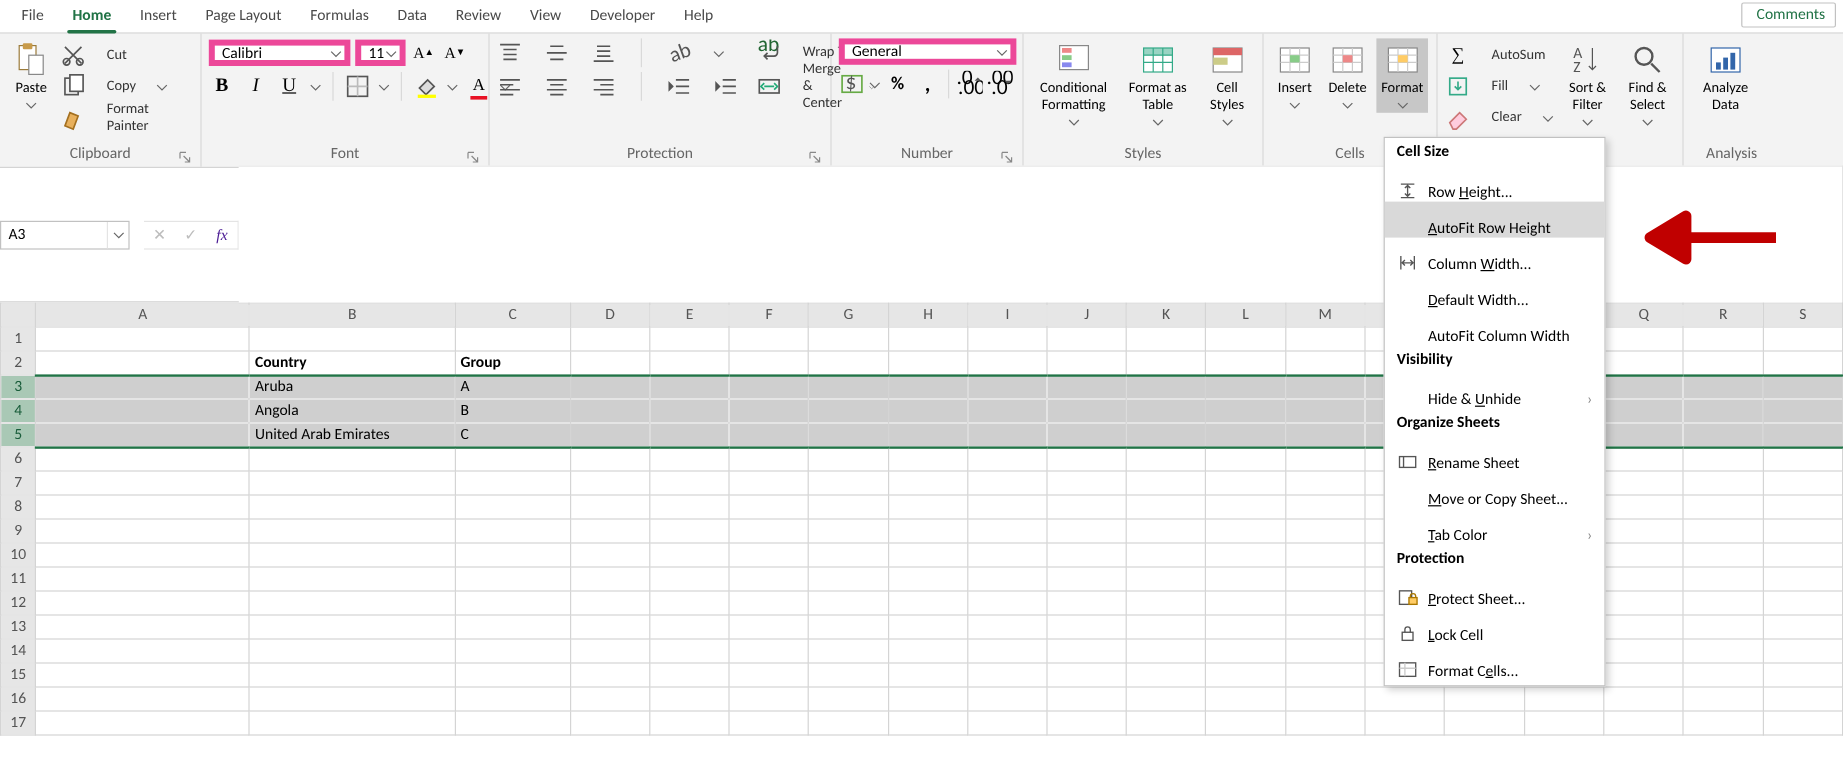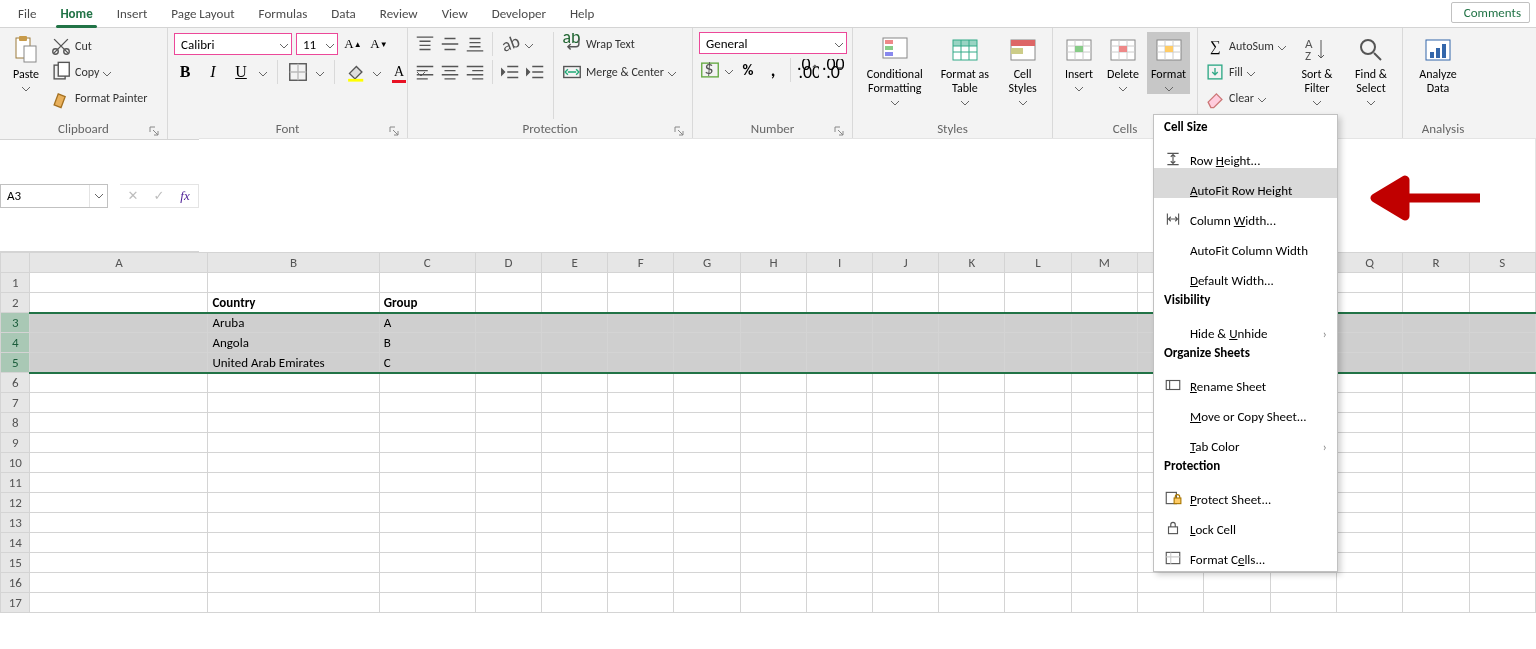--- a/index.html
+++ b/index.html
@@ -16,23 +16,23 @@
 .ribbon { height: 112px; background: #f3f3f3; display: flex; border-bottom: 1px solid #d4d4d4; }
 .group { border-right: 1px solid #d9d9d9; display: flex; flex-direction: column; justify-content: space-between; padding: 4px 6px 0; }
 .group-body { flex: 1; display: flex; align-items: flex-start; gap: 4px; }
 .group-label { font-size: 11px; text-align: center; color: #666; padding: 2px 0 3px; position: relative; }
 .launcher { position: absolute; right: 1px; bottom: 2px; width: 12px; height: 12px; color: #888; }
 .launcher svg { width: 12px; height: 12px; }
 
 .big-btn { display: flex; flex-direction: column; align-items: center; justify-content: flex-start; padding: 2px 4px; min-width: 40px; }
 .big-btn .icon { width: 32px; height: 32px; display: flex; align-items: center; justify-content: center; }
 .big-btn .lbl { font-size: 12px; text-align: center; line-height: 1.15; margin-top: 2px; }
-.small-row { display: flex; align-items: center; height: 24px; gap: 3px; }
+.small-row { display: flex; align-items: center; height: 24px; gap: 17px; }
 .small-btn { min-width: 22px; height: 22px; display: flex; align-items: center; justify-content: center; }
-.combo { border: 1px solid #ec4899; background: #fff; height: 22px; display: flex; align-items: center; padding: 0 2px 0 6px; }
+.combo { border: 5px solid #ec4899; background: #fff; height: 22px; display: flex; align-items: center; padding: 0 2px 0 6px; }
 .combo .chev { margin-left: 4px; }
 .sep-v { width: 1px; background: #d9d9d9; align-self: stretch; margin: 0 3px; }
 
 .chev { width: 10px; height: 10px; }
 .chev svg, .icon svg { width: 100%; height: 100%; }
 
 .txt { font-size: 12px; color: #333; }
 .bold { font-family: "Times New Roman", serif; font-weight: bold; font-size: 16px; }
 .ital { font-family: "Times New Roman", serif; font-style: italic; font-size: 16px; }
 .under { text-decoration: underline; font-family: "Times New Roman", serif; font-size: 16px; }
@@ -967,25 +967,25 @@
   <div class="item">
     <span class="mi-icon">
         <svg viewBox="0 0 16 16">
           <path d="M3 3v10M13 3v10M4 8h8m-2-2l2 2-2 2m-4-4l-2 2 2 2" fill="none" stroke="#555"></path>
         </svg>
       </span>
     <span class="mi-txt">Column <u>W</u>idth...</span>
   </div>
   <div class="item">
     <span class="mi-icon"></span>
-    <span class="mi-txt">AutoFit Column Width</span>
+    <span class="mi-txt"><u>D</u>efault Width...</span>
   </div>
   <div class="item">
     <span class="mi-icon"></span>
-    <span class="mi-txt"><u>D</u>efault Width...</span>
+    <span class="mi-txt">AutoFit Column Width</span>
   </div>
   <div class="hdr">Visibility</div>
   <div class="item">
     <span class="mi-icon"></span>
     <span class="mi-txt">Hide &amp; <u>U</u>nhide</span>
     <span class="mi-sub">›</span>
   </div>
   <div class="hdr">Organize Sheets</div>
   <div class="item">
     <span class="mi-icon">

